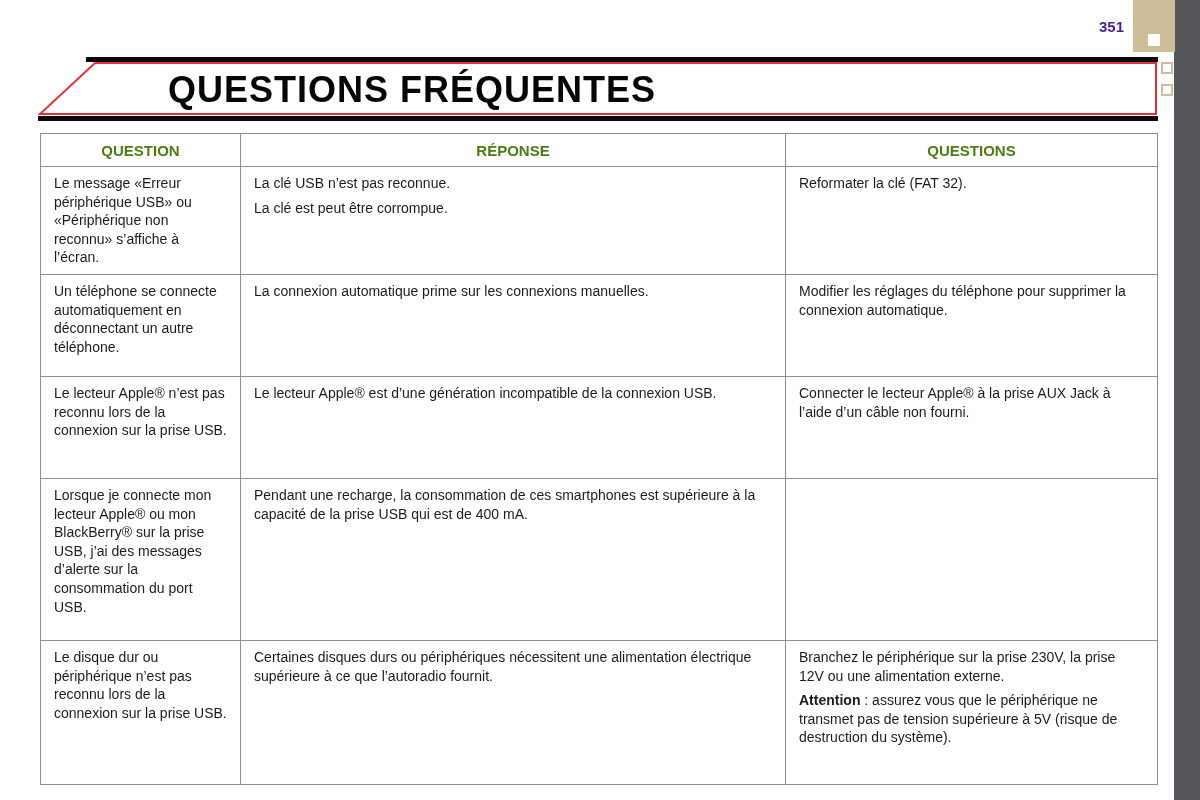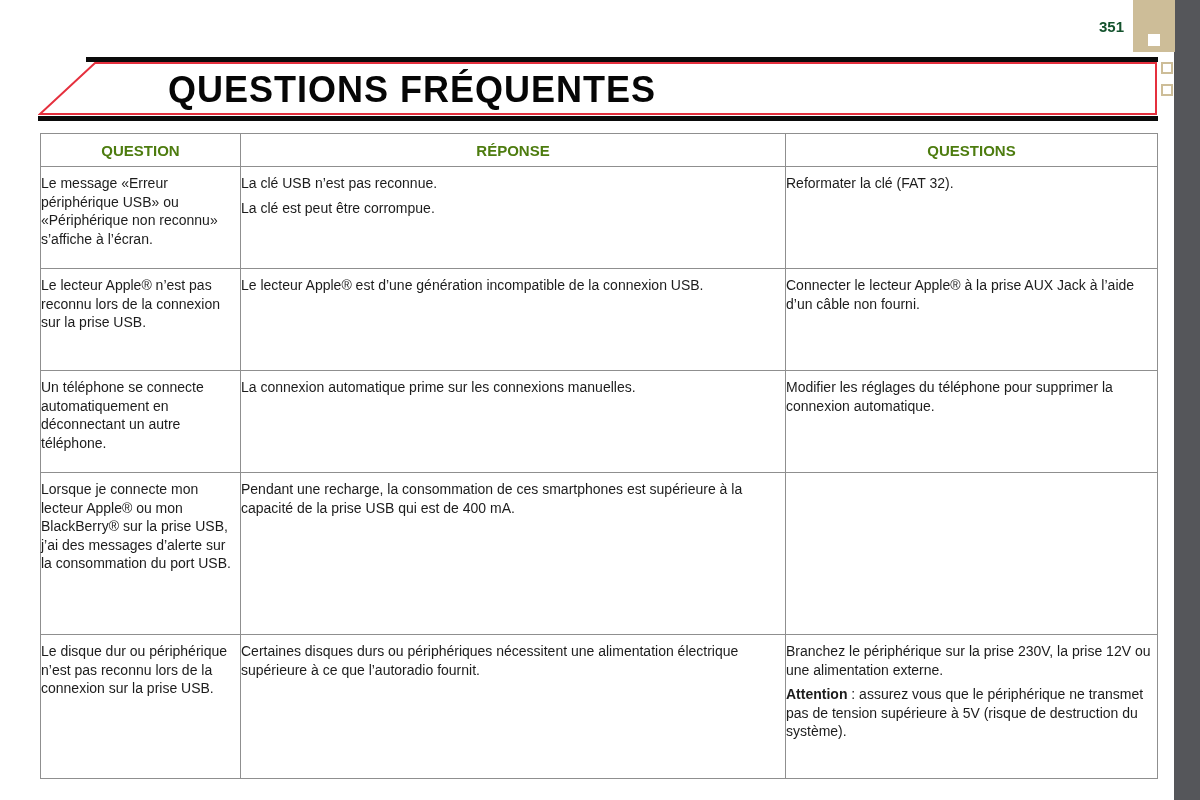--- a/index.html
+++ b/index.html
@@ -16,21 +16,21 @@
   
   .side-bar {
     position: absolute; top: 0; right: 0;
     width: 26px; height: 800px;
     background: #55565a;
   }
 
   
   .page-number {
     position: absolute; top: 18px; right: 76px;
-    font-size: 15px; font-weight: bold; color: #14532d;
+    font-size: 15px; font-weight: bold; color: #4c1d95;
   }
 
   
   .tab-block {
     position: absolute; top: 0; left: 1133px;
     width: 42px; height: 52px;
     background: #cdbd98;
   }
   .tab-square-solid {
     position: absolute; left: 15px; top: 34px;
@@ -59,21 +59,21 @@
   
   table.faq {
     position: absolute; left: 40px; top: 133px;
     width: 1117px;
     border-collapse: collapse;
     table-layout: fixed;
   }
   .faq th, .faq td {
     border: 1px solid #8f8f8f;
     vertical-align: top;
-    padding: 7px 0;
+    padding: 7px 13px;
   }
   .faq th {
     font-size: 15px; font-weight: bold; text-align: center;
     padding: 7px 4px; color: #4d7c0f;
     vertical-align: middle;
   }
   .faq td { font-size: 14px; line-height: 1.33; color: #1c1c1c; }
   .faq p { margin: 0 0 6px 0; }
   .faq p:last-child { margin-bottom: 0; }
   .bold { font-weight: bold; }
@@ -123,39 +123,39 @@
         <p>La clé USB n’est pas reconnue.</p>
         <p>La clé est peut être corrompue.</p>
       </td>
       <td>
         <p>Reformater la clé (FAT 32).</p>
       </td>
     </tr>
 
     <tr style="height:102px">
       <td>
+        <p>Un téléphone se connecte automatiquement en déconnectant un autre téléphone.</p>
+      </td>
+      <td>
+        <p>La connexion automatique prime sur les connexions manuelles.</p>
+      </td>
+      <td>
+        <p>Modifier les réglages du téléphone pour supprimer la connexion automatique.</p>
+      </td>
+    </tr>
+
+    <tr style="height:102px">
+      <td>
         <p>Le lecteur Apple® n’est pas reconnu lors de la connexion sur la prise USB.</p>
       </td>
       <td>
         <p>Le lecteur Apple® est d’une génération incompatible de la connexion USB.</p>
       </td>
       <td>
         <p>Connecter le lecteur Apple® à la prise AUX Jack à l’aide d’un câble non fourni.</p>
-      </td>
-    </tr>
-
-    <tr style="height:102px">
-      <td>
-        <p>Un téléphone se connecte automatiquement en déconnectant un autre téléphone.</p>
-      </td>
-      <td>
-        <p>La connexion automatique prime sur les connexions manuelles.</p>
-      </td>
-      <td>
-        <p>Modifier les réglages du téléphone pour supprimer la connexion automatique.</p>
       </td>
     </tr>
 
     <tr style="height:162px">
       <td>
         <p>Lorsque je connecte mon lecteur Apple® ou mon BlackBerry® sur la prise USB, j’ai des messages d’alerte sur la consommation du port USB.</p>
       </td>
       <td>
         <p>Pendant une recharge, la consommation de ces smartphones est supérieure à la capacité de la prise USB qui est de 400 mA.</p>
       </td>

